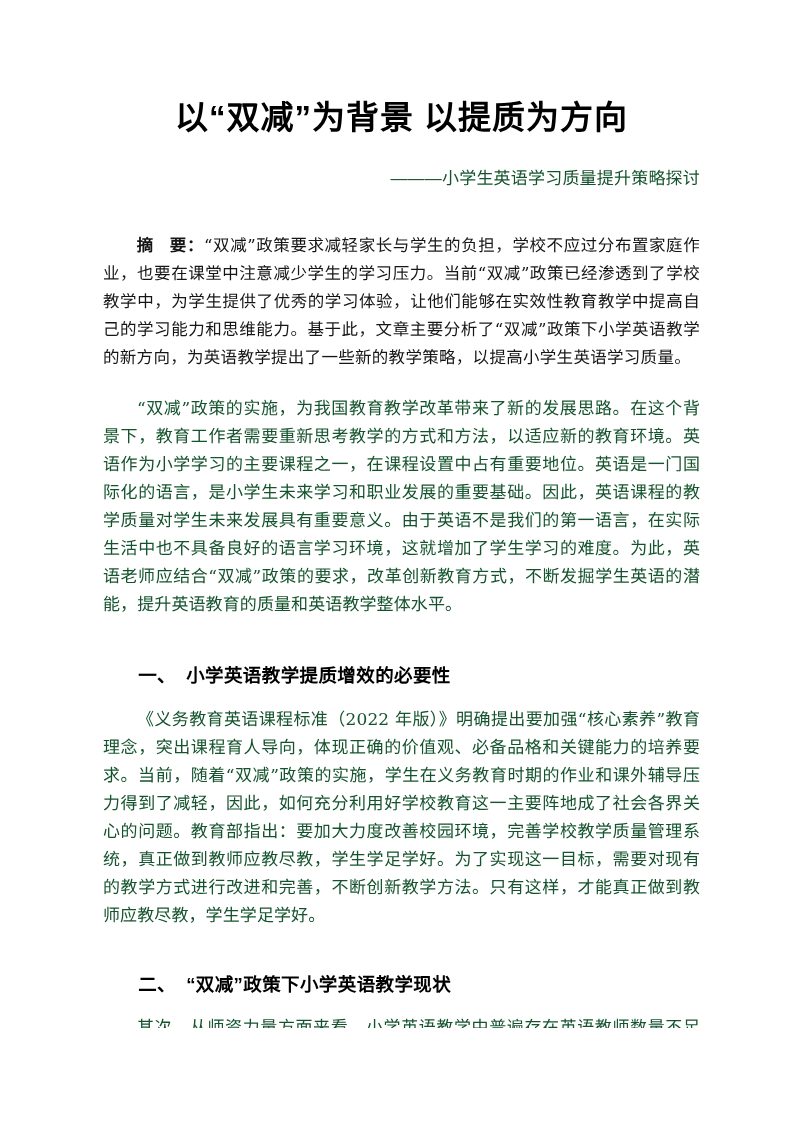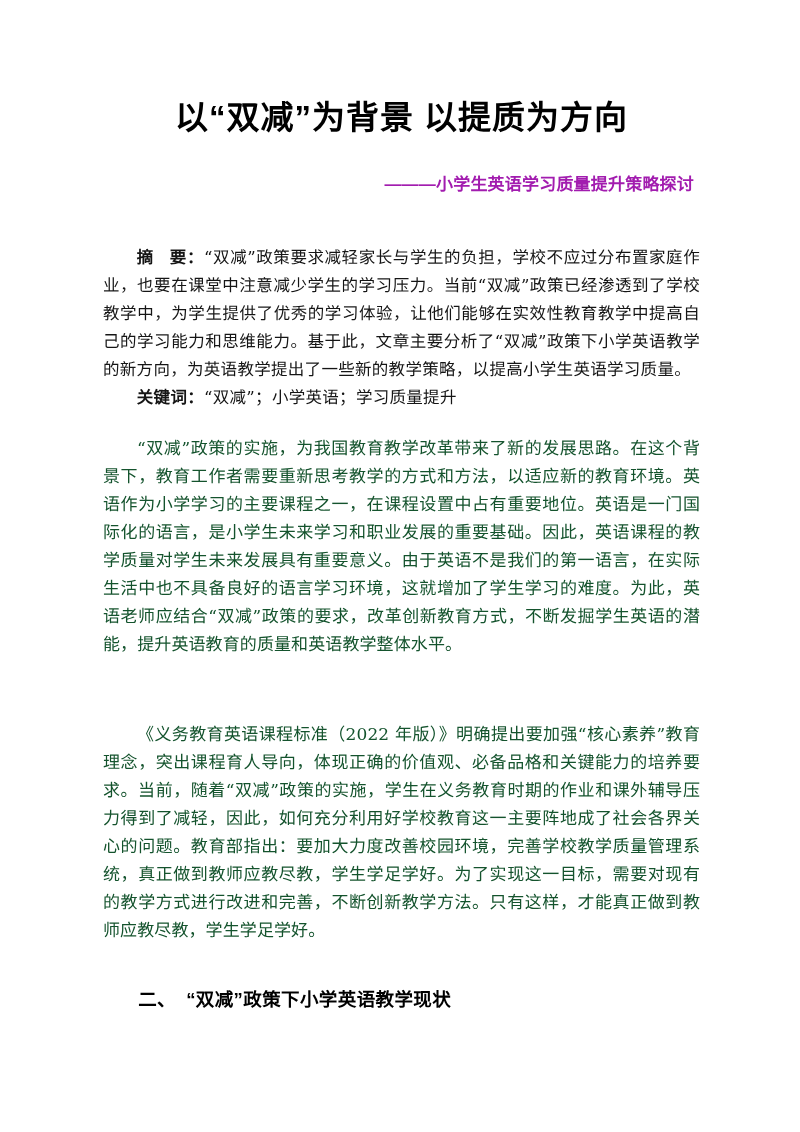--- a/index.html
+++ b/index.html
@@ -39,26 +39,26 @@
     line-height: 1.24;
     letter-spacing: 1px;
     text-align: center;
     color: #000000;
     margin: 0;
     white-space: nowrap;
   }
 
   .doc-subtitle {
     font-family: "Liberation Sans", "DejaVu Sans", sans-serif;
-    font-weight: bold;
+    font-weight: normal;
     font-size: 17px;
     line-height: 1.3;
     text-align: right;
-    color: #a21caf;
-    margin: 6px;
+    color: #14532d;
+    margin: 0;
     padding-top: 29px;
     letter-spacing: 0.2px;
   }
 
   
   .abstract-block {
     padding-top: 42px;
   }
 
   .kai {
@@ -132,28 +132,28 @@
   <div class="content">
 
     <div class="title-block">
       <h1 class="doc-title">以“双减”为背景 以提质为方向</h1>
       <div class="doc-subtitle">———小学生英语学习质量提升策略探讨</div>
     </div>
 
     <div class="abstract-block">
       <p class="kai kai-indent"><span class="lead-label">摘</span><span class="wide-gap"></span><span class="lead-label">要：</span><span>“双减”政策要求减轻家长与学生的负担，学校不应过分布置家庭作业，也要在课堂中注意减少学生的学习压力。当前“双减”政策已经渗透到了学校教学中，为学生提供了优秀的学习体验，让他们能够在实效性教育教学中提高自己的学习能力和思维能力。基于此，文章主要分析了“双减”政策下小学英语教学的新方向，为英语教学提出了一些新的教学策略，以提高小学生英语学习质量。</span></p>
 
-      <p class="kai kai-indent"><span class="lead-label">关键词：</span><span>“双减”；小学英语；学习质量提升</span></p>
     </div>
 
     <div class="body-block">
       <p class="body">“双减”政策的实施，为我国教育教学改革带来了新的发展思路。在这个背景下，教育工作者需要重新思考教学的方式和方法，以适应新的教育环境。英语作为小学学习的主要课程之一，在课程设置中占有重要地位。英语是一门国际化的语言，是小学生未来学习和职业发展的重要基础。因此，英语课程的教学质量对学生未来发展具有重要意义。由于英语不是我们的第一语言，在实际生活中也不具备良好的语言学习环境，这就增加了学生学习的难度。为此，英语老师应结合“双减”政策的要求，改革创新教育方式，不断发掘学生英语的潜能，提升英语教育的质量和英语教学整体水平。</p>
     </div>
 
     <div class="gap-before-h1"></div>
+    <h2 class="section-heading"><span>一、</span><span class="sec-num-gap"></span><span>小学英语教学提质增效的必要性</span></h2>
     <div class="gap-after-h1"></div>
 
     <p class="body">《义务教育英语课程标准（2022 年版）》明确提出要加强“核心素养”教育理念，突出课程育人导向，体现正确的价值观、必备品格和关键能力的培养要求。当前，随着“双减”政策的实施，学生在义务教育时期的作业和课外辅导压力得到了减轻，因此，如何充分利用好学校教育这一主要阵地成了社会各界关心的问题。教育部指出：要加大力度改善校园环境，完善学校教学质量管理系统，真正做到教师应教尽教，学生学足学好。为了实现这一目标，需要对现有的教学方式进行改进和完善，不断创新教学方法。只有这样，才能真正做到教师应教尽教，学生学足学好。</p>
 
     <div class="gap-before-h2"></div>
     <h2 class="section-heading"><span>二、</span><span class="sec-num-gap"></span><span>“双减”政策下小学英语教学现状</span></h2>
     <div class="gap-after-h2"></div>
 
     <p class="body">其次，从师资力量方面来看，小学英语教学中普遍存在英语教师数量不足的问题。教师采用的教学模式也相对传统，缺乏创新和趣味性，使得英语课堂教学枯燥乏味。不仅无法将学生学习兴趣激发出来，同时也不利于学生学习积极性的提升。</p>
 

